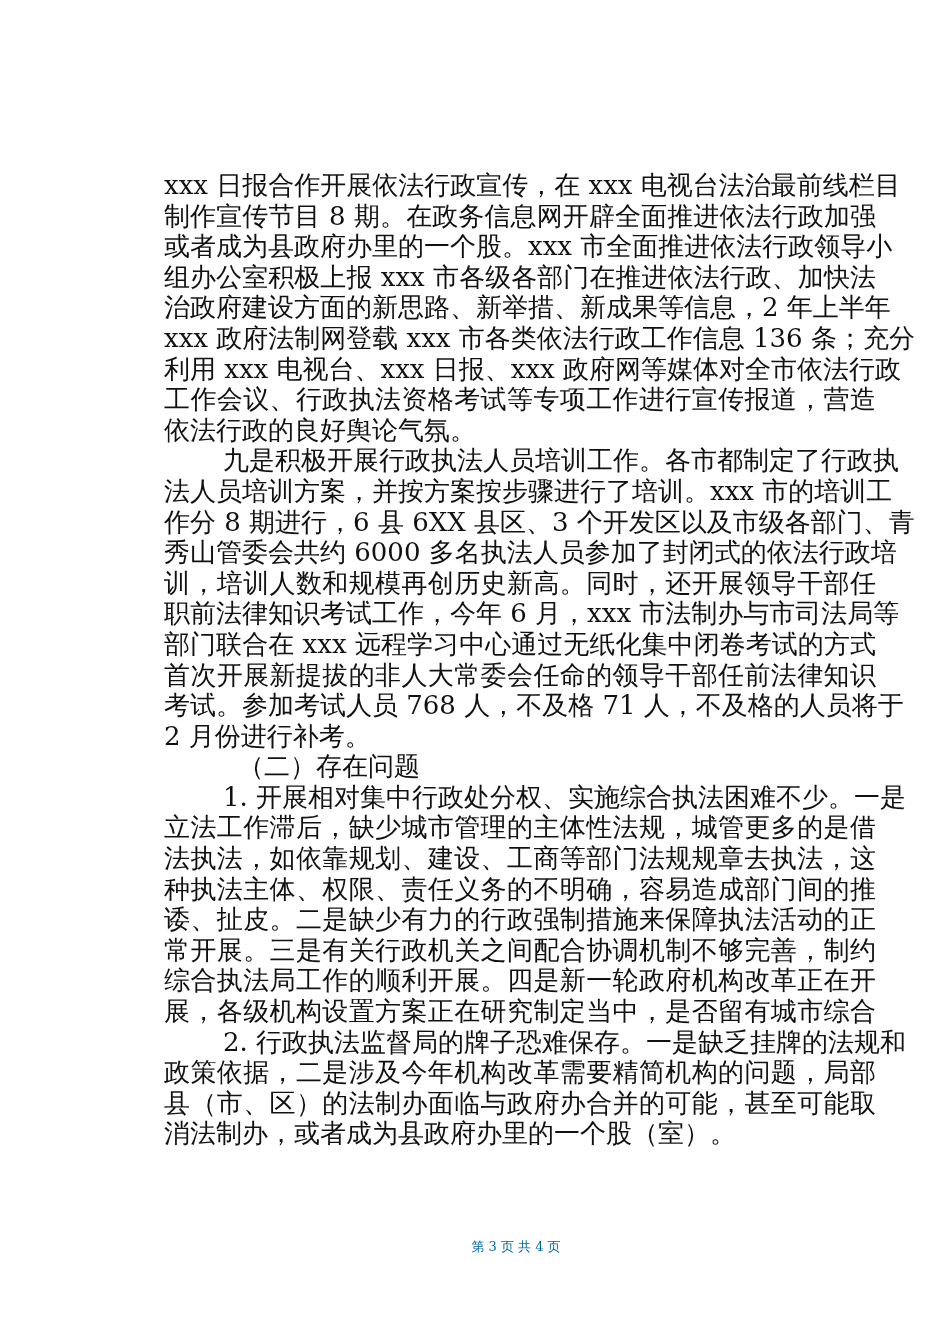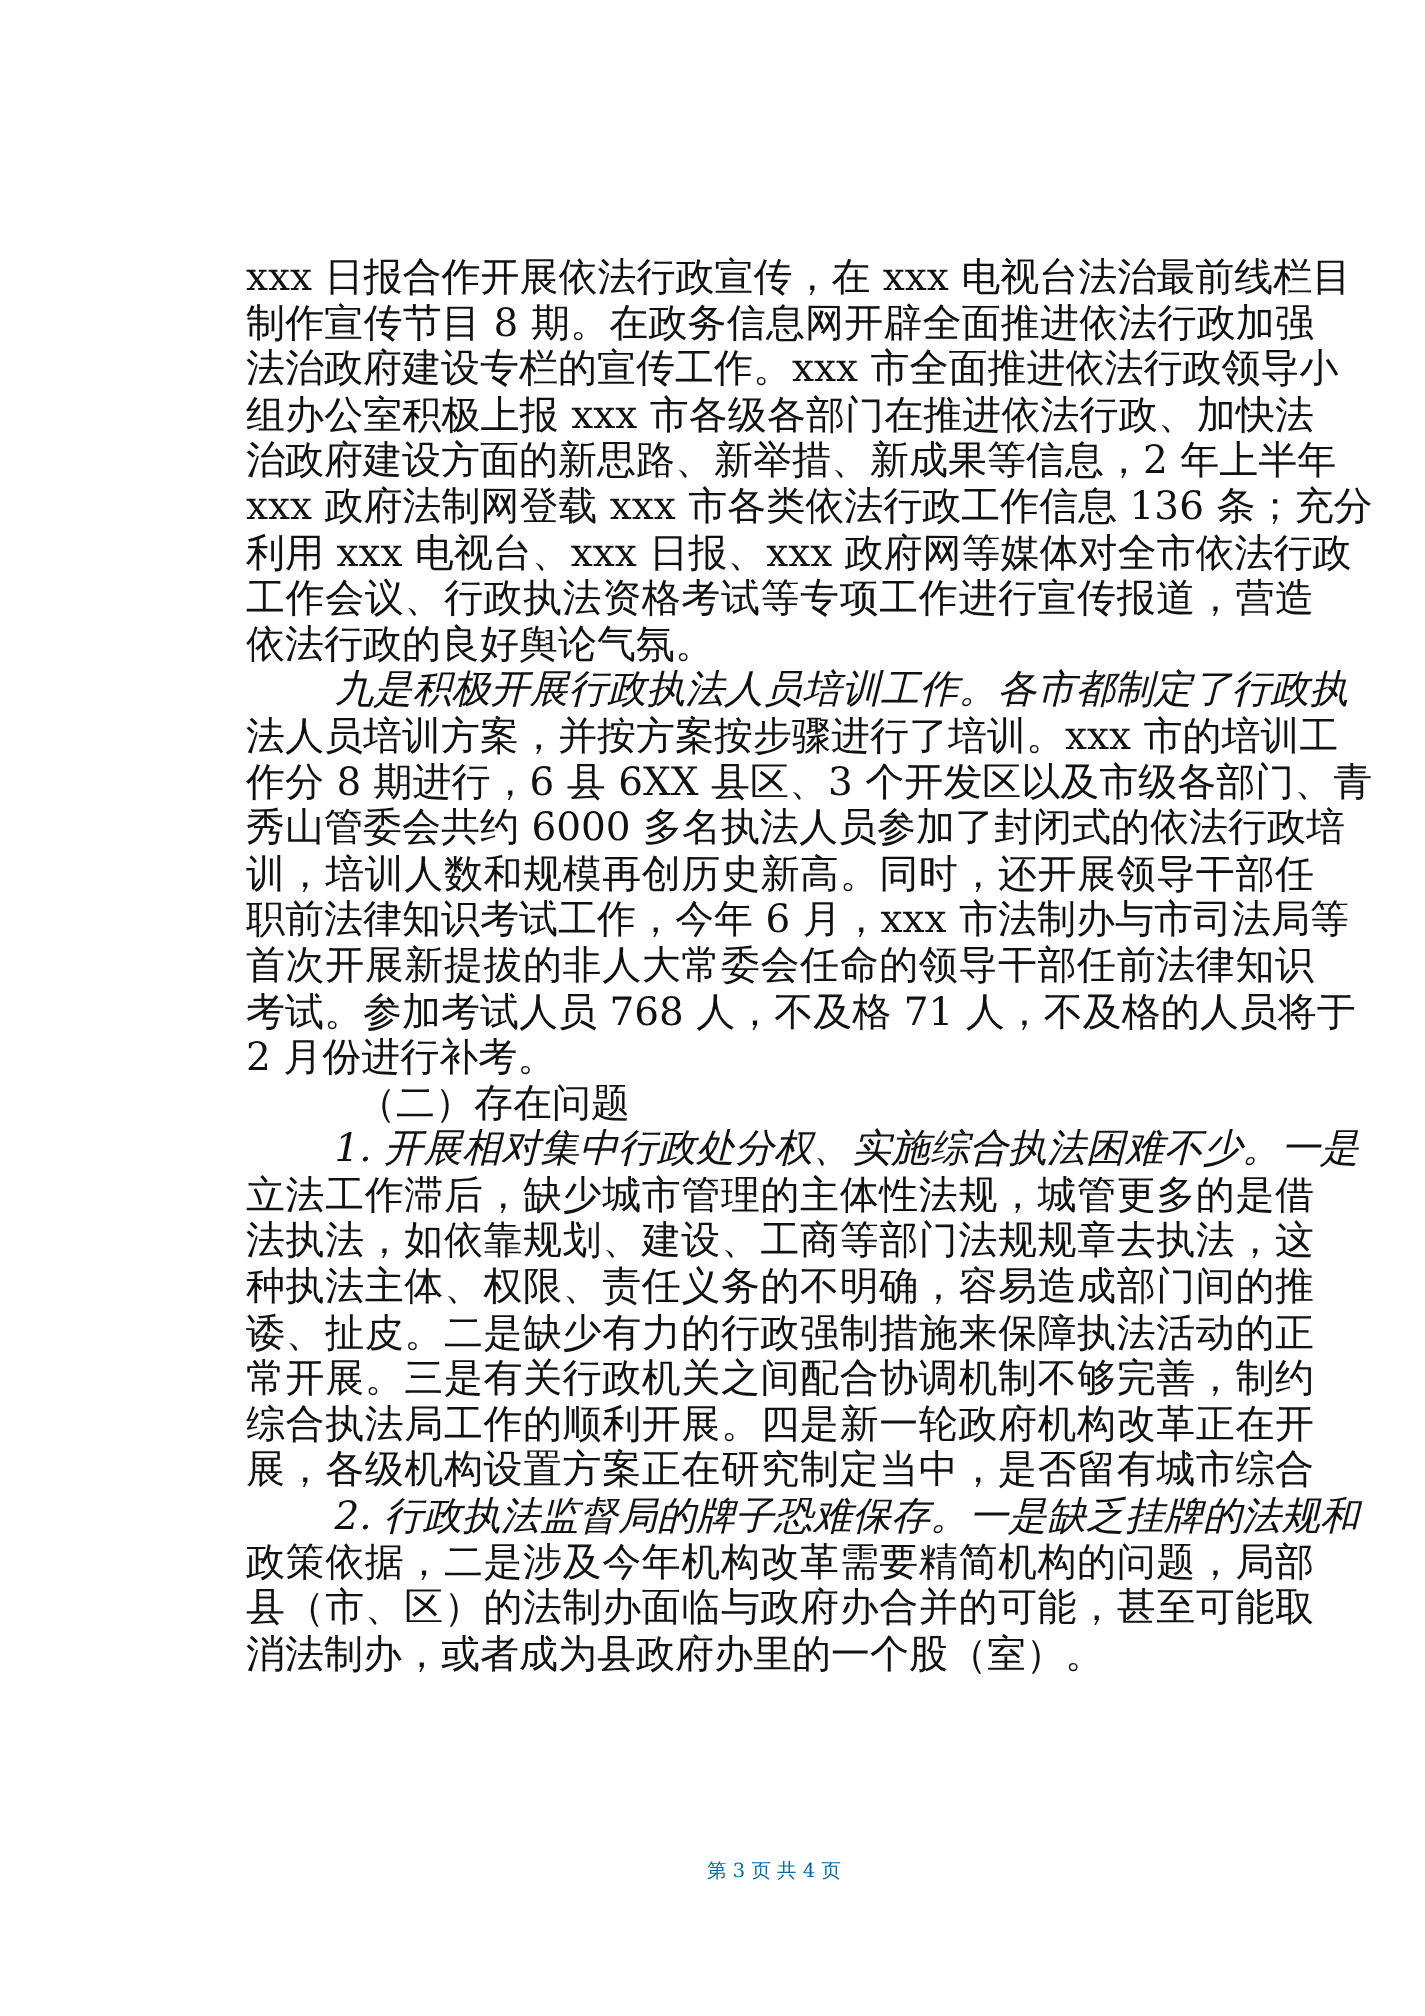--- a/index.html
+++ b/index.html
@@ -37,21 +37,20 @@
       white-space: nowrap;
       text-align: justify;
       text-align-last: justify;
       letter-spacing: 0;
     }
     .line.last {
       text-align-last: left;
     }
     .line.indent {
       padding-left: 59px;
-      font-style: italic;
     }
     .line.heading {
       padding-left: 74px;
       text-align-last: left;
     }
     .footer {
       position: absolute;
       left: 0;
       top: 1238px;
       width: 950px;
@@ -62,36 +61,37 @@
   </style>
 </head>
 <body>
 
 <div class="page">
   <div class="body-text">
 
     <div>
       <span class="line">xxx 日报合作开展依法行政宣传，在 xxx 电视台法治最前线栏目</span>
       <span class="line">制作宣传节目 8 期。在政务信息网开辟全面推进依法行政加强</span>
-      <span class="line">法治政府建设专栏的宣传工作。xxx 市全面推进依法行政领导小</span>
+      <span class="line">或者成为县政府办里的一个股。xxx 市全面推进依法行政领导小</span>
       <span class="line">组办公室积极上报 xxx 市各级各部门在推进依法行政、加快法</span>
       <span class="line">治政府建设方面的新思路、新举措、新成果等信息，2 年上半年</span>
       <span class="line">xxx 政府法制网登载 xxx 市各类依法行政工作信息 136 条；充分</span>
       <span class="line">利用 xxx 电视台、xxx 日报、xxx 政府网等媒体对全市依法行政</span>
       <span class="line">工作会议、行政执法资格考试等专项工作进行宣传报道，营造</span>
       <span class="line last">依法行政的良好舆论气氛。</span>
     </div>
 
     <div>
       <span class="line indent">九是积极开展行政执法人员培训工作。各市都制定了行政执</span>
       <span class="line">法人员培训方案，并按方案按步骤进行了培训。xxx 市的培训工</span>
       <span class="line">作分 8 期进行，6 县 6XX 县区、3 个开发区以及市级各部门、青</span>
       <span class="line">秀山管委会共约 6000 多名执法人员参加了封闭式的依法行政培</span>
       <span class="line">训，培训人数和规模再创历史新高。同时，还开展领导干部任</span>
       <span class="line">职前法律知识考试工作，今年 6 月，xxx 市法制办与市司法局等</span>
+      <span class="line">部门联合在 xxx 远程学习中心通过无纸化集中闭卷考试的方式</span>
       <span class="line">首次开展新提拔的非人大常委会任命的领导干部任前法律知识</span>
       <span class="line">考试。参加考试人员 768 人，不及格 71 人，不及格的人员将于</span>
       <span class="line last">2 月份进行补考。</span>
     </div>
 
     <div>
       <span class="line heading">（二）存在问题</span>
     </div>
 
     <div>

